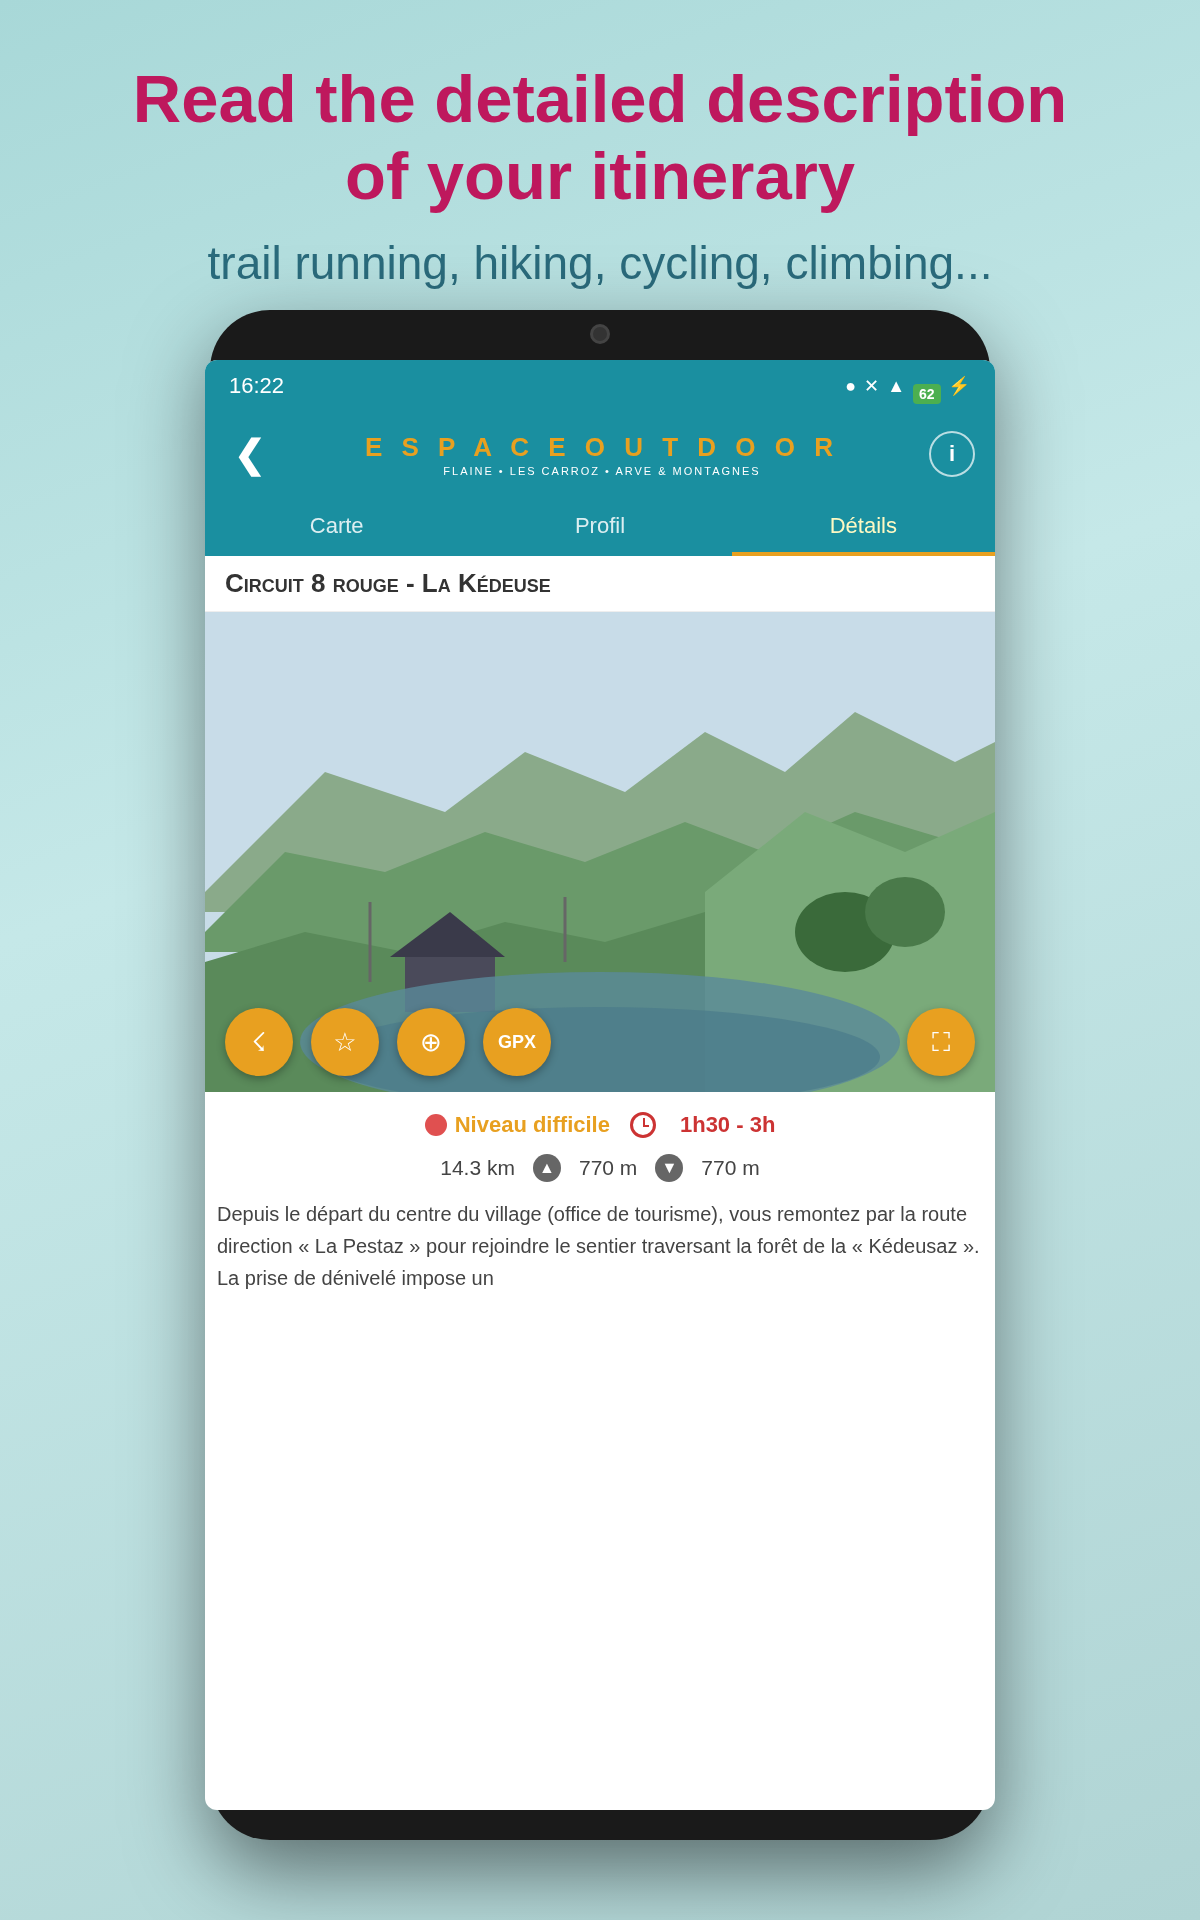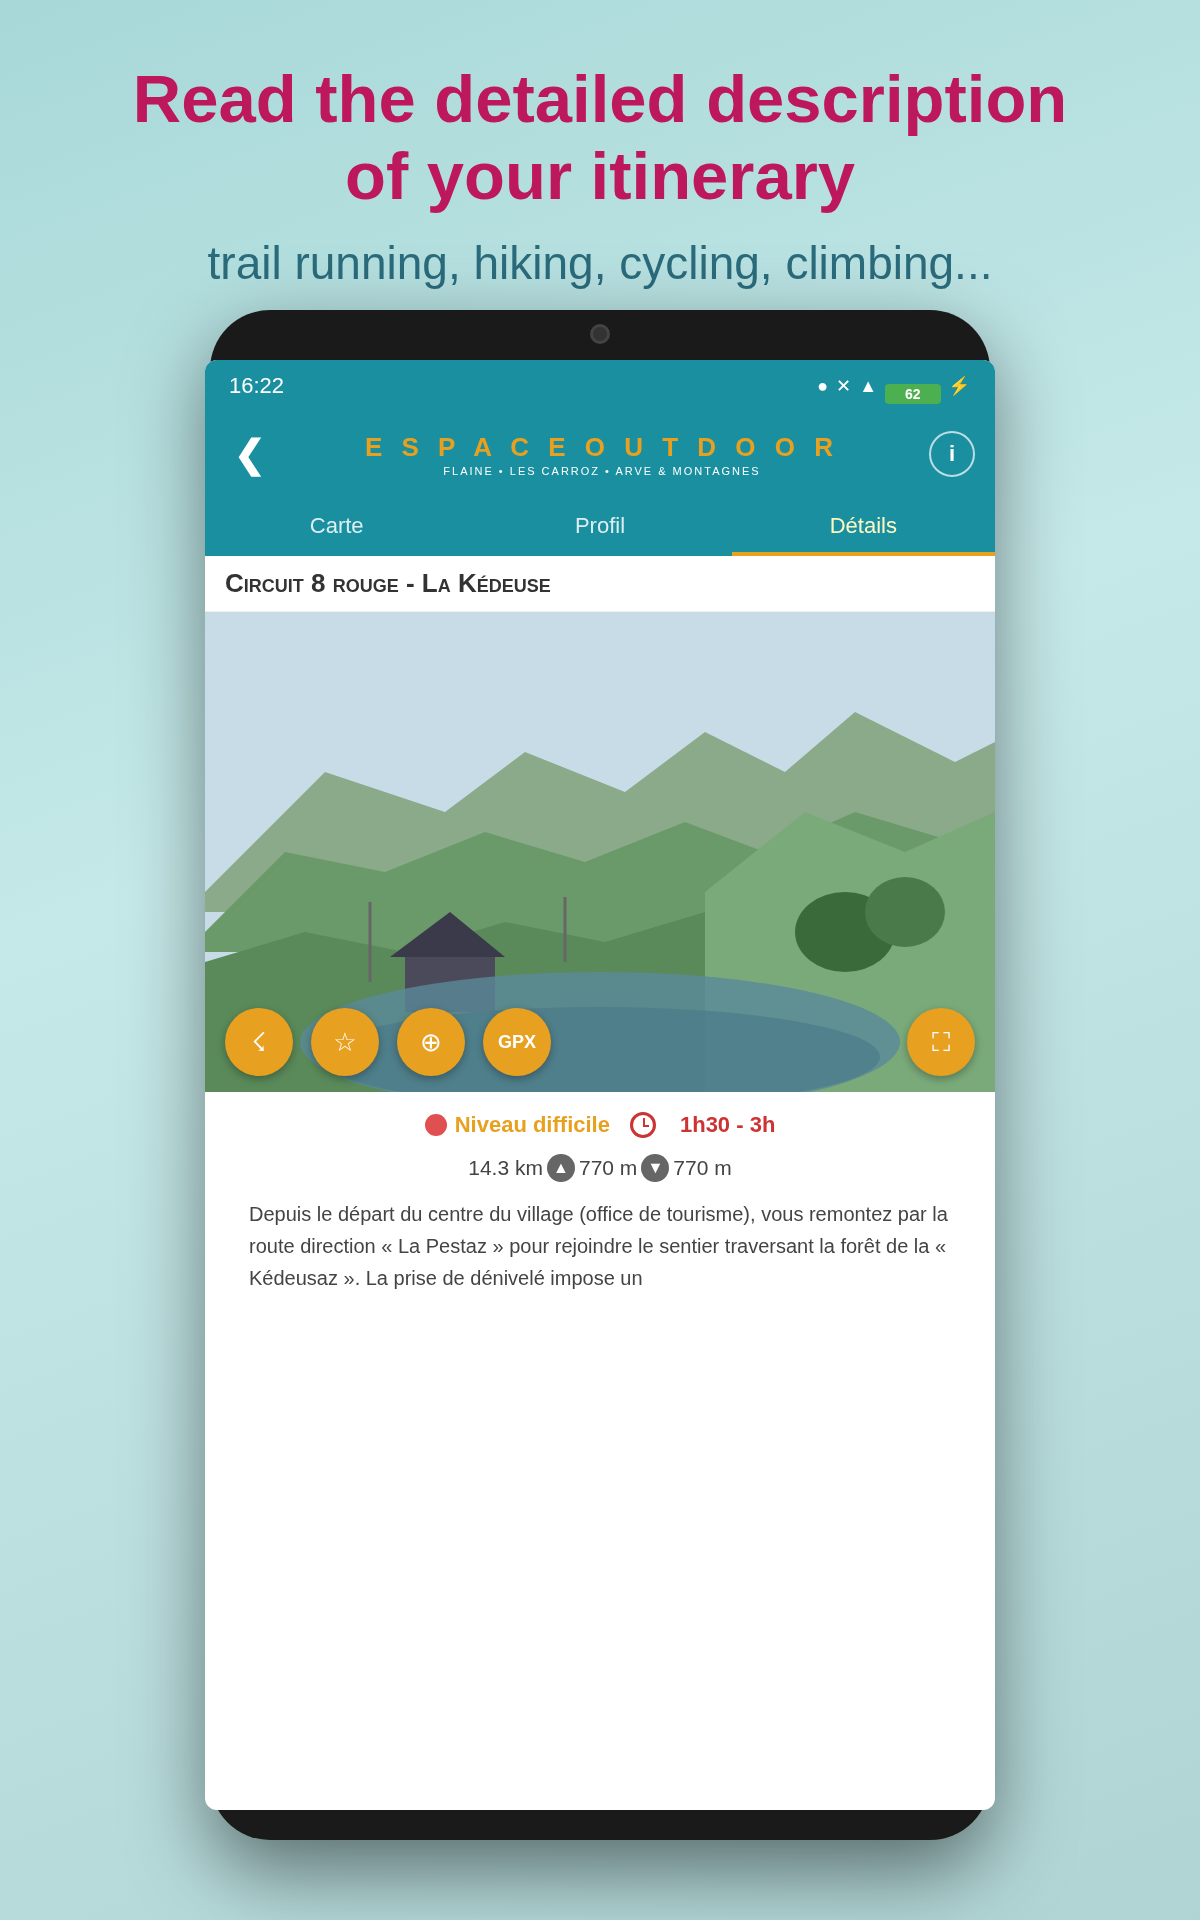--- a/index.html
+++ b/index.html
@@ -93,21 +93,21 @@
       display: flex;
       align-items: center;
       gap: 8px;
       color: white;
       font-size: 18px;
     }
     .battery-indicator {
       background: #4caf50;
       color: white;
       font-size: 14px;
-      padding: 2px 20px;
+      padding: 2px 6px;
       border-radius: 4px;
       font-weight: bold;
       margin-top: 16px;
     }
 
     
     .app-header {
       background: #1a8fa0;
       height: 84px;
       display: flex;
@@ -259,21 +259,21 @@
       font-size: 18px;
       font-weight: bold;
     }
     .action-btn.gallery {
       margin-left: auto;
     }
 
     
     .info-section {
       background: white;
-      padding: 20px 40px;
+      padding: 20px 8px;
       flex-shrink: 0;
     }
 
     .difficulty-row {
       display: flex;
       align-items: center;
       justify-content: center;
       gap: 20px;
       margin-bottom: 16px;
     }
@@ -331,21 +331,21 @@
     .time-text {
       color: #cc3333;
       font-size: 22px;
       font-weight: 600;
     }
 
     .stats-row {
       display: flex;
       align-items: center;
       justify-content: center;
-      gap: 4px;
+      gap: 18px;
       margin-bottom: 16px;
       font-size: 21px;
       color: #444;
     }
     .stats-arrow-up {
       width: 28px;
       height: 28px;
       border-radius: 50%;
       background: #666;
       display: flex;

